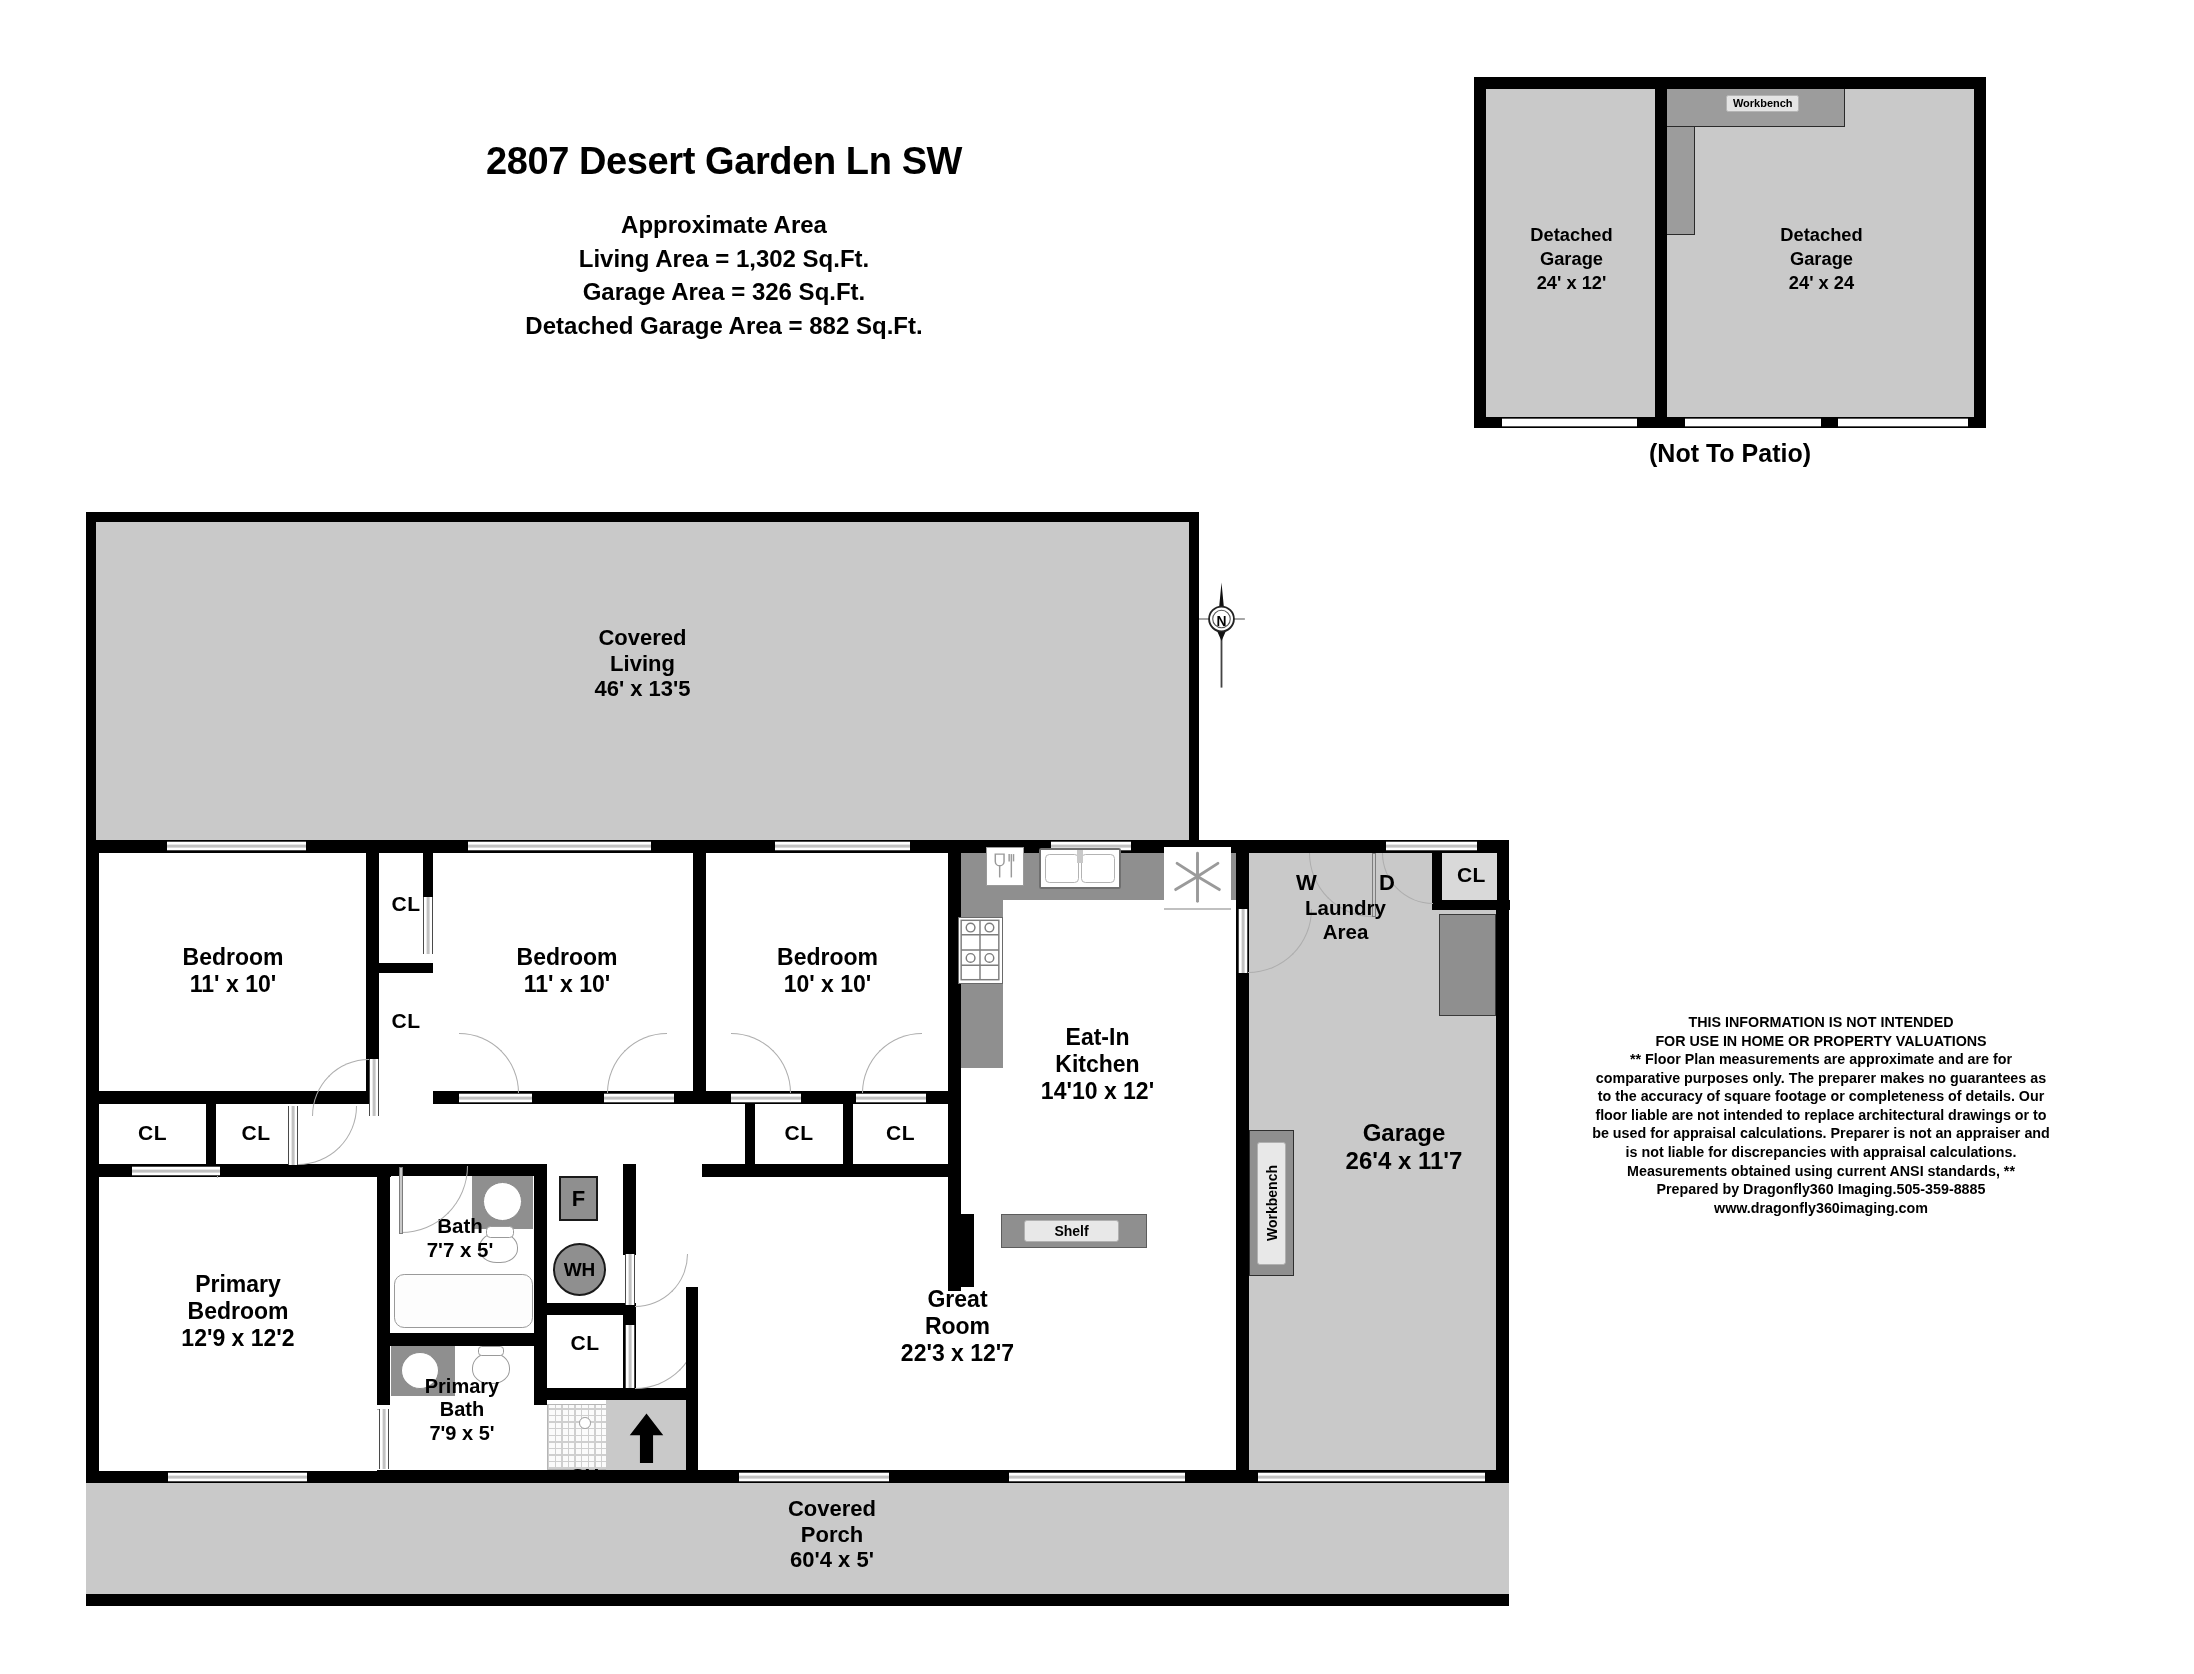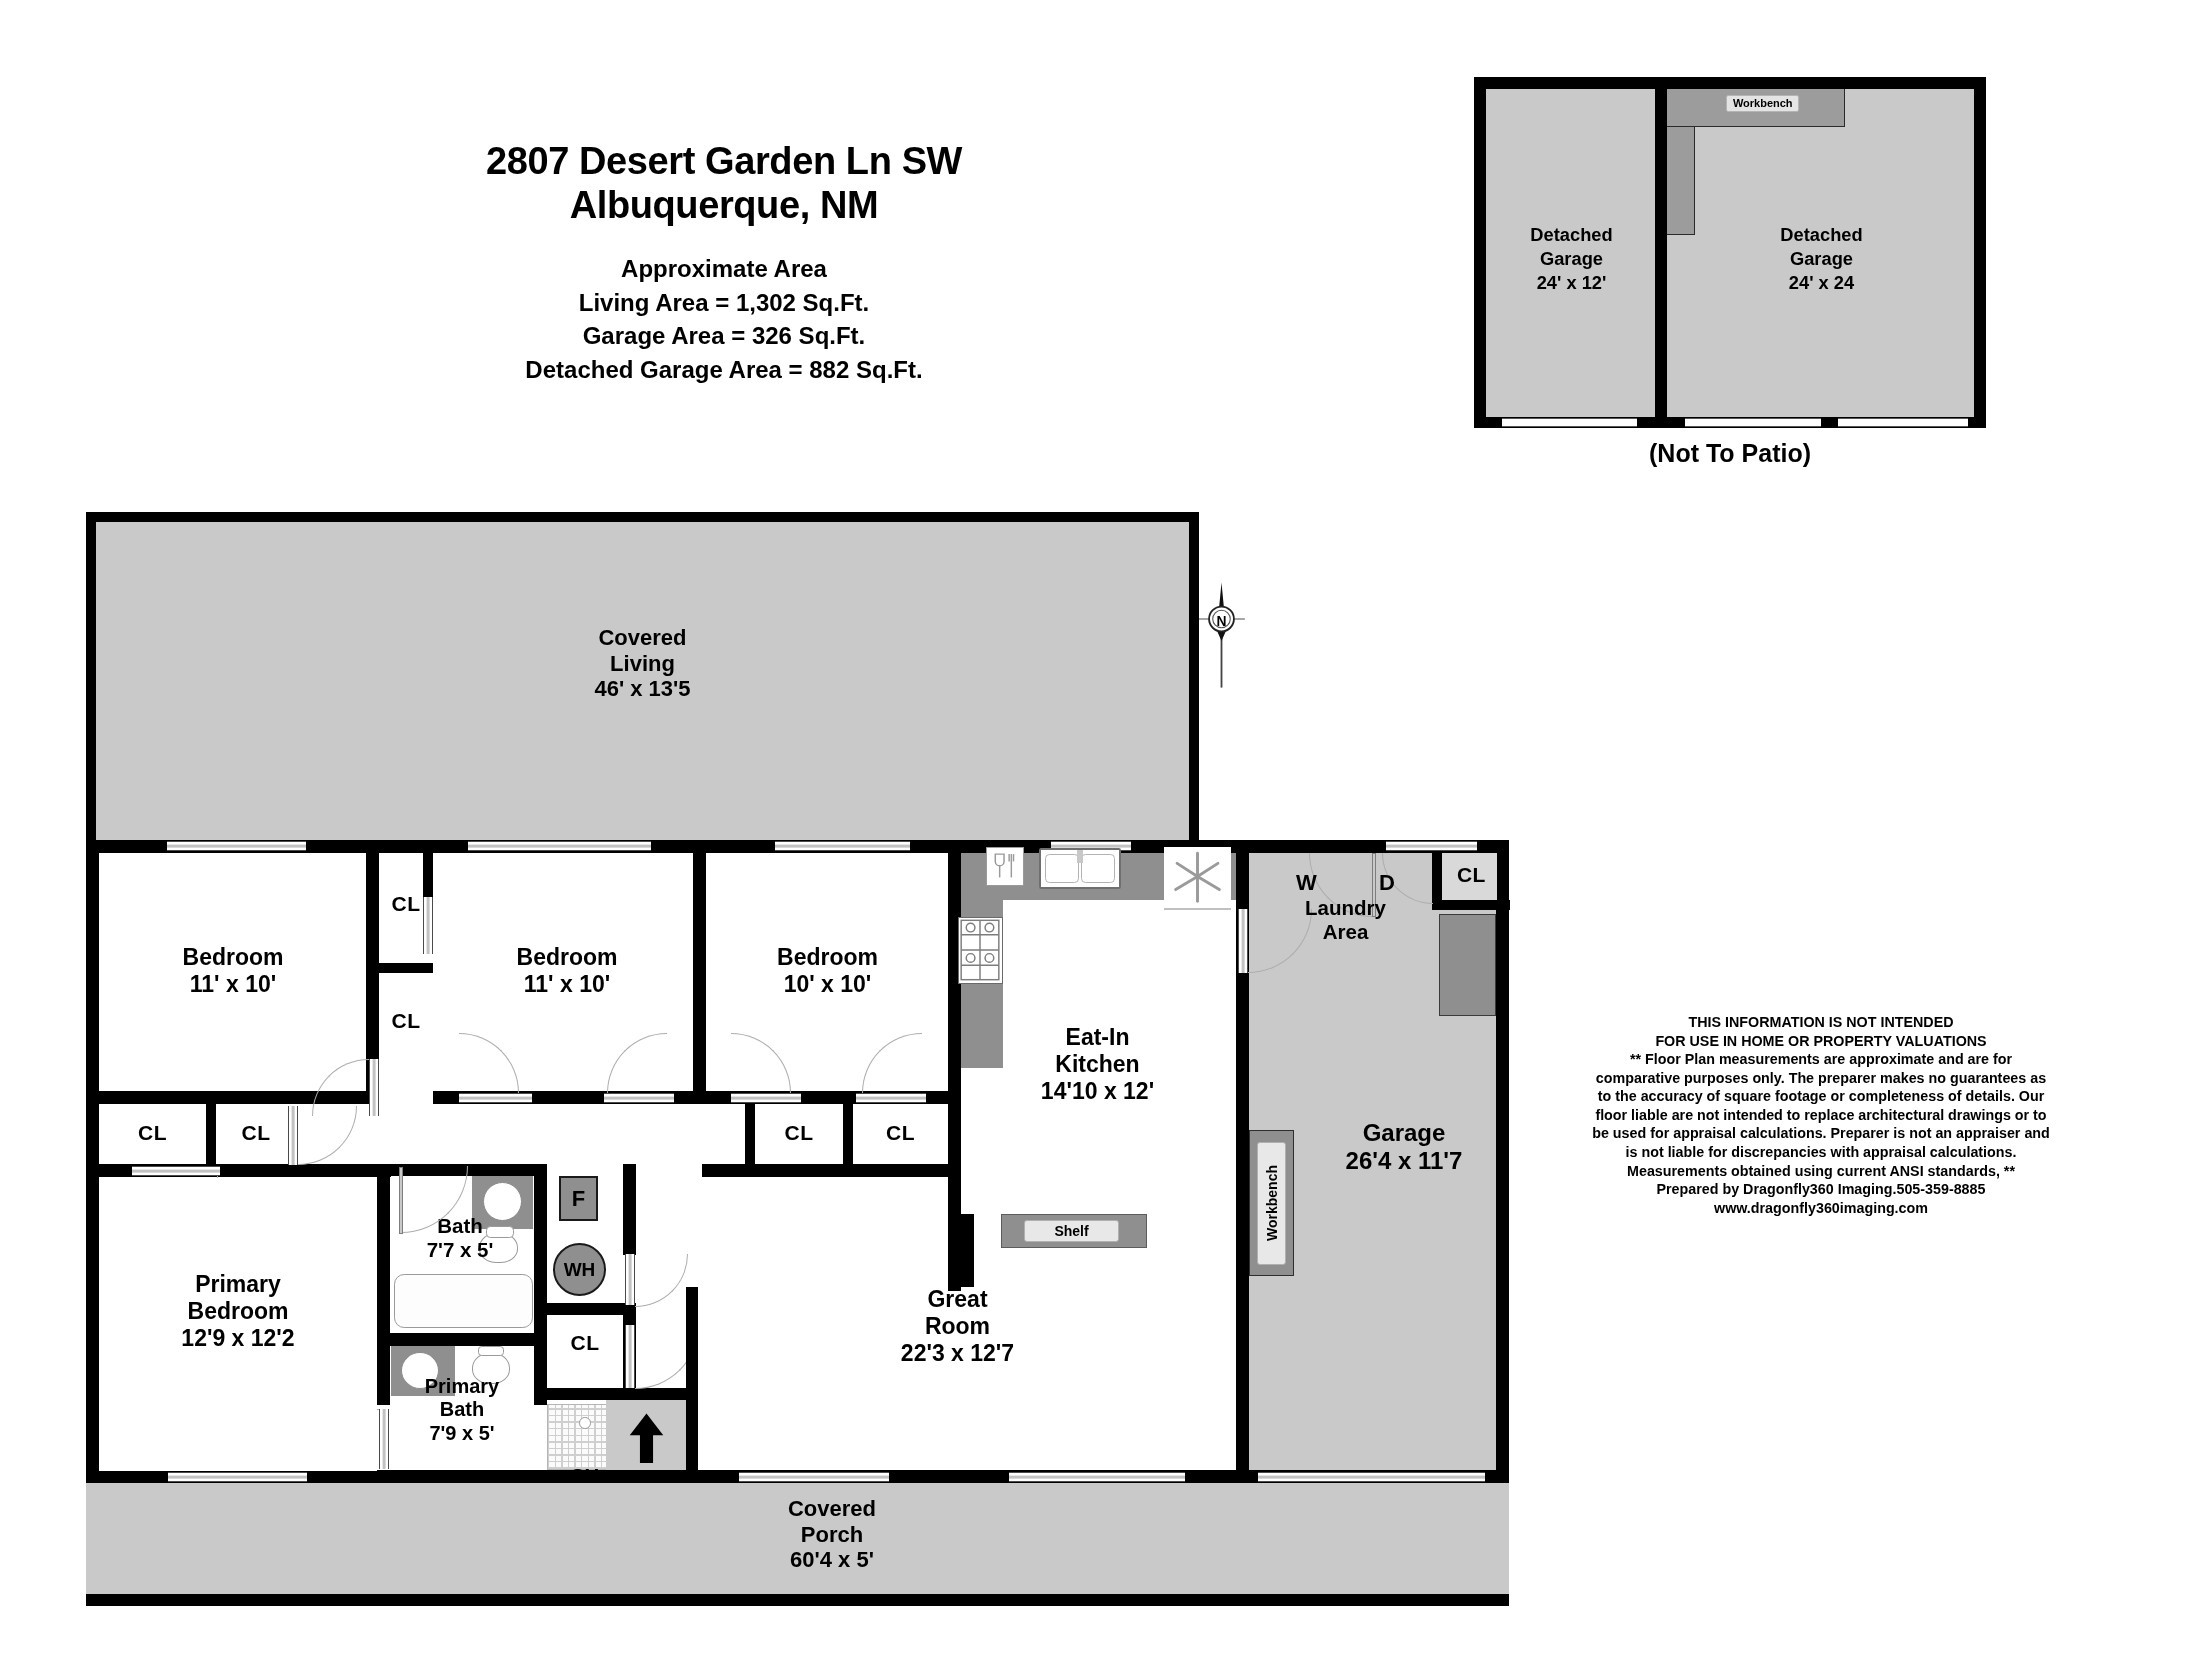--- a/index.html
+++ b/index.html
@@ -73,21 +73,20 @@
 
   .tile { background:
       repeating-linear-gradient(0deg,#cfcfcf 0 1.5px,transparent 1.5px 6.6px),
       repeating-linear-gradient(90deg,#cfcfcf 0 1.5px,transparent 1.5px 6.6px), #fbfbfb; }
 </style>
 </head>
 <body>
 
 <div class="abs" id="title-block">
   <div class="addr1">2807 Desert Garden Ln SW</div>
-  <div class="addr2">Albuquerque, NM</div>
   <div class="areas">
     <div>Approximate Area</div>
     <div>Living Area = 1,302 Sq.Ft.</div>
     <div>Garage Area = 326 Sq.Ft.</div>
     <div>Detached Garage Area = 882 Sq.Ft.</div>
   </div>
 </div>
 
 <div class="abs" id="detached-garage">
 

